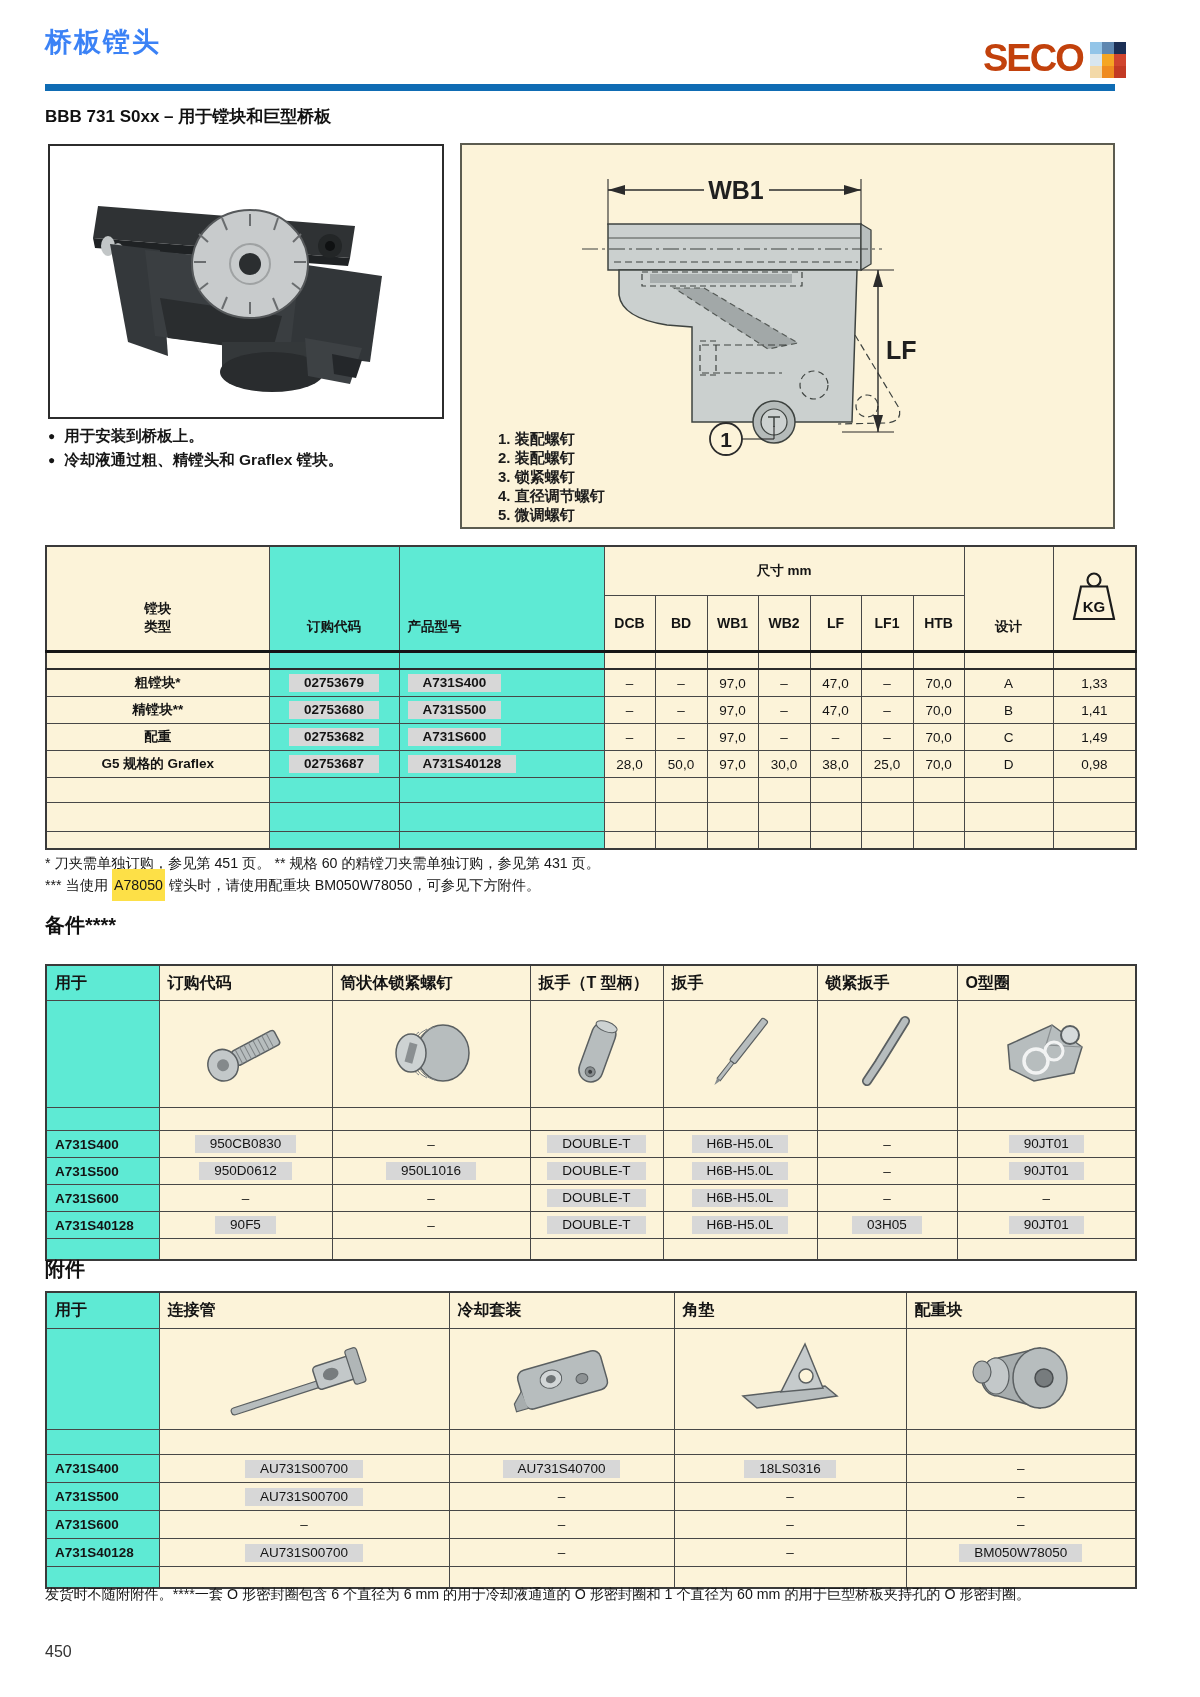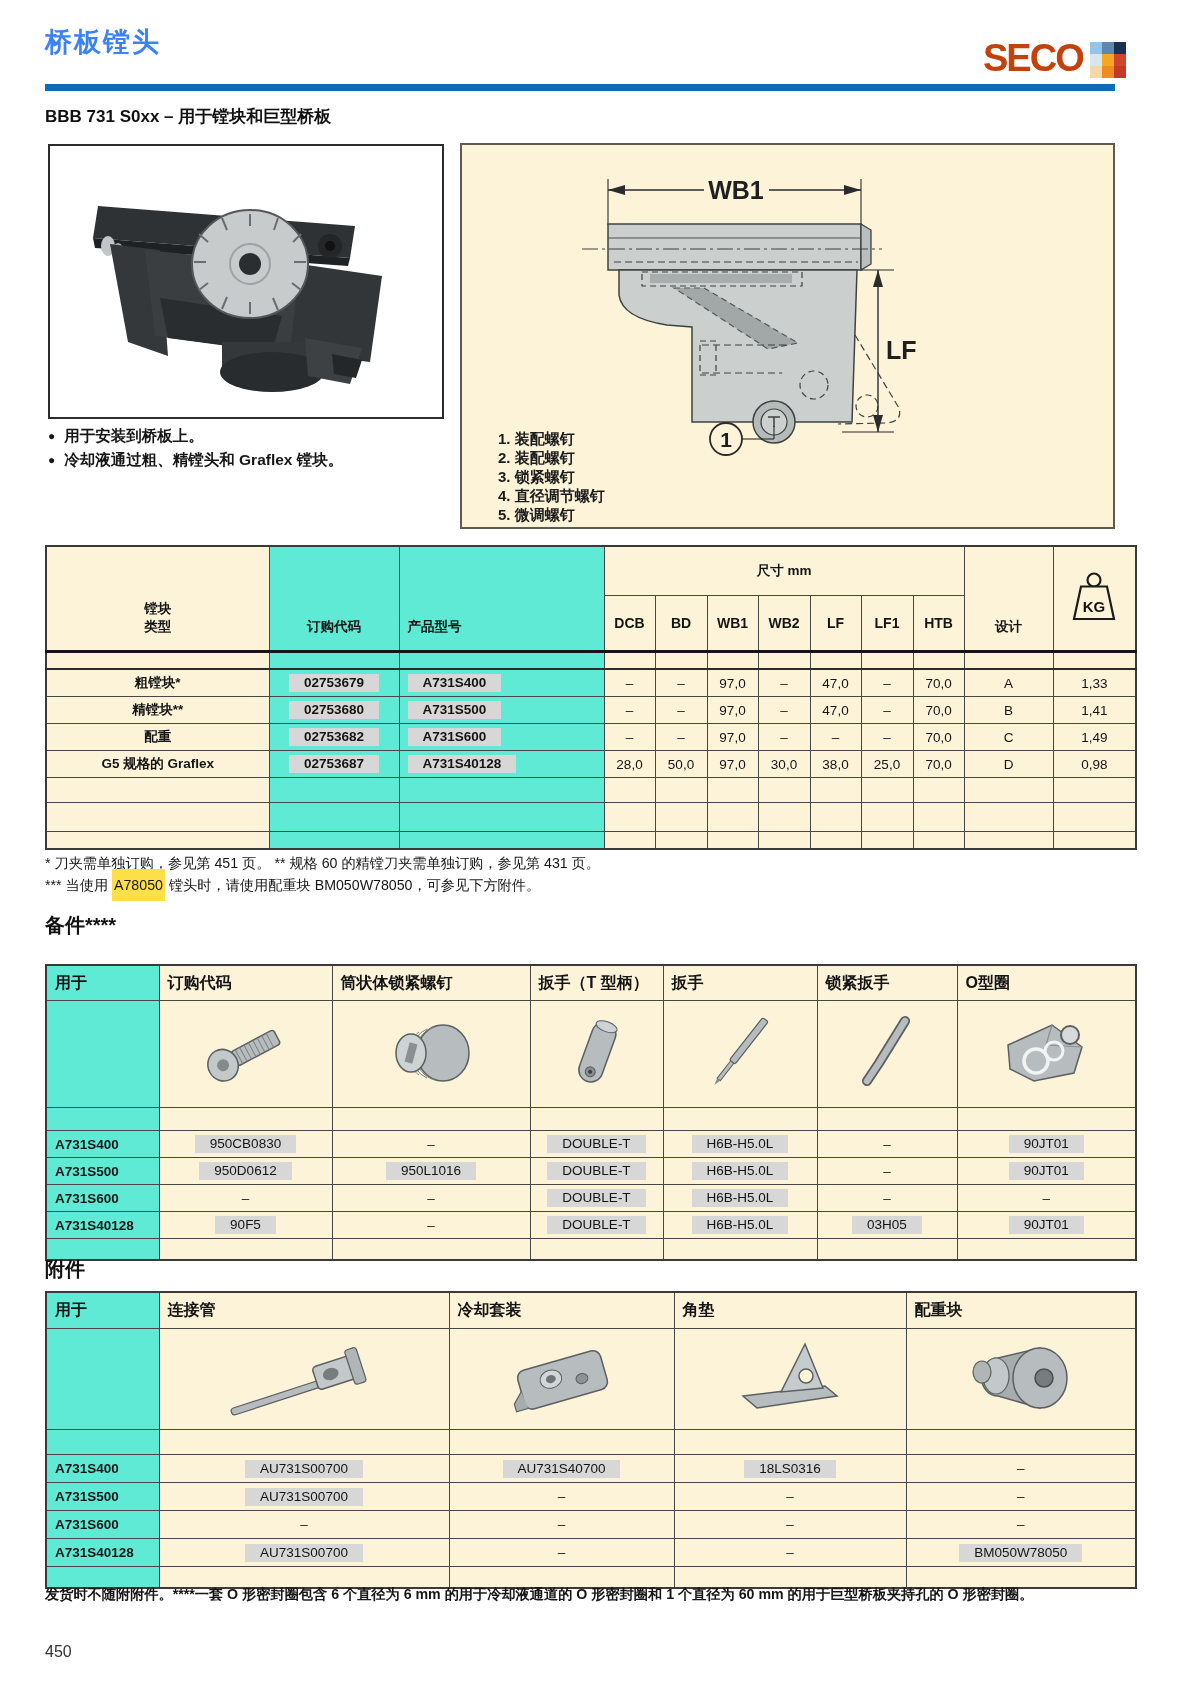--- a/index.html
+++ b/index.html
@@ -36,21 +36,21 @@
   tr.spr td{height:22px;}
   tr.e td{height:20px;}
   .acc tr.sh td{height:35px;}
   .acc tr.img td{height:100px;}
   .acc tr.spr td{height:24px;}
   .acc tr.d td{height:27px;}
   .code{background:#d7d7d7;display:inline-block;padding:1px 15px;line-height:16px;}
   .hlblue{background:#fde047;padding:8px 2px;margin-top:46px;}
   .fnotes{left:45px;top:852px;font-size:14.2px;line-height:22px;color:#161616;}
   .sec-head{font-size:20px;font-weight:700;color:#111;}
-  .footer-note{left:45px;top:1585px;font-size:14.2px;font-weight:700;color:#161616;}
+  .footer-note{left:45px;top:1585px;font-size:14.2px;font-weight:400;color:#161616;}
   .page-num{left:45px;top:1643px;font-size:16px;color:#333;}
   .thin{stroke:#2b2b2b;stroke-width:1.1;} .dim{stroke:#2b2b2b;stroke-width:1.4;}
   .thin2{stroke:#4e534f;stroke-width:1;}
   .dashed{stroke:#3e4340;stroke-width:1.2;stroke-dasharray:7 4;fill:none;}
   .dashdot{stroke:#3e4340;stroke-width:1.1;stroke-dasharray:16 4 3 4;fill:none;}
   .dashedr{fill:none;stroke:#3e4340;stroke-width:1.2;stroke-dasharray:6 4;}
   .bodyfill{fill:#cbd0cf;stroke:#3e4340;stroke-width:1.5;}
   .dimtext{font:600 25px "Liberation Sans",sans-serif;fill:#1f1f1f;}
   .callout-t{font:600 21px "Liberation Sans",sans-serif;fill:#1f1f1f;}
 </style>

